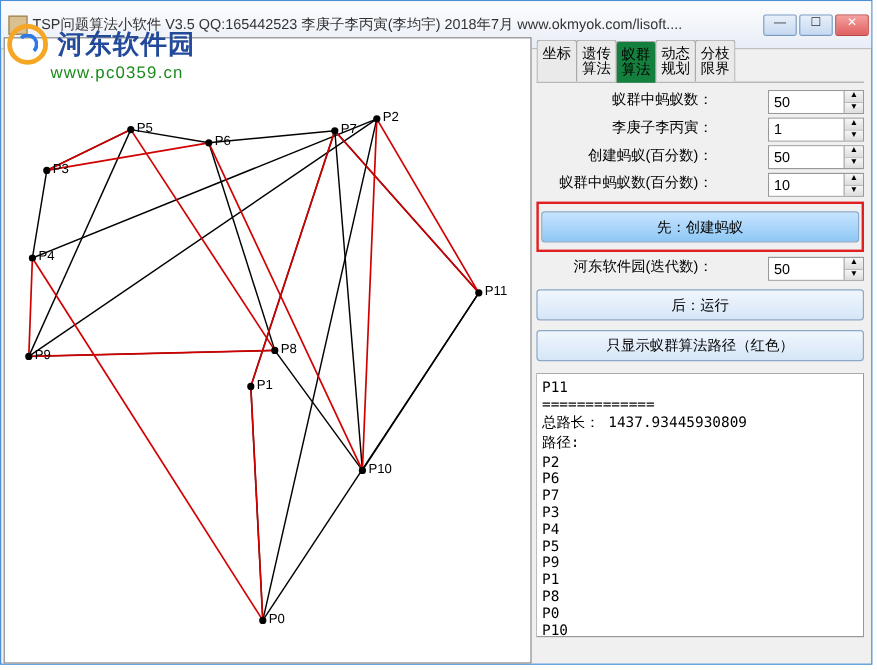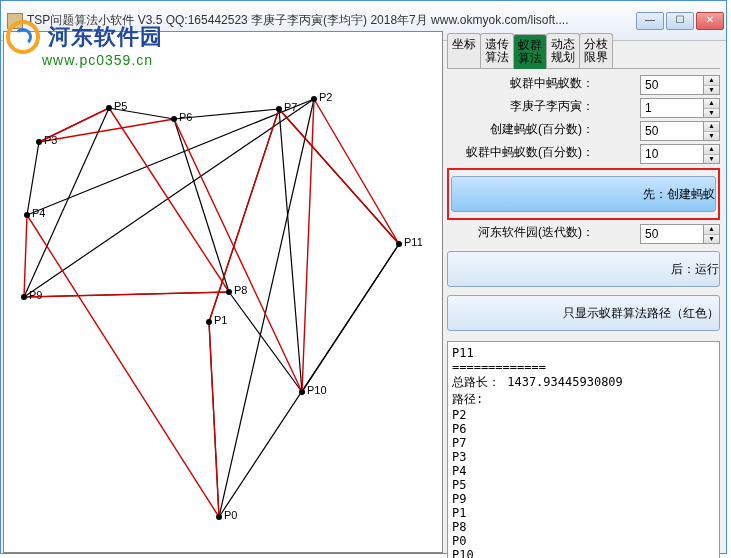--- a/index.html
+++ b/index.html
@@ -25,21 +25,21 @@
 .tab .line2 { display: block; font-size: 12px; }
 
 .param-row { display: flex; margin: 3px 0; gap: 42px; }
 .param-row label { flex: 1; text-align: right; padding-right: 4px; font-size: 12px; }
 .spinner { width: 80px; height: 20px; display: flex; border: 1px solid #999; background: #fff; }
 .spinner input { flex: 1; border: none; padding: 0 4px; font-size: 12px; outline: none; width: 50px; }
 .spin-btns { width: 16px; display: flex; flex-direction: column; border-left: 1px solid #999; }
 .spin-btns div { flex: 1; background: linear-gradient(#f6f6f6,#ddd); font-size: 7px; text-align: center; line-height: 8px; cursor: pointer; border-bottom:1px solid #bbb;}
 .spin-btns div:last-child{border-bottom:none;}
 
-.btn { width: 100%; height: 36px; border: 1px solid #8aa8c8; background: linear-gradient(#f0f6fd,#d6e6f7); border-radius: 3px; font-size: 12px; cursor: pointer; margin: 4px 0; text-align: right; }
+.btn { width: 100%; height: 26px; border: 1px solid #8aa8c8; background: linear-gradient(#f0f6fd,#d6e6f7); border-radius: 3px; font-size: 12px; cursor: pointer; margin: 4px 0; }
 .btn.primary { background: linear-gradient(#c8e4ff,#8ec8f5); }
 .highlight-box { border: 2px solid #e02020; padding: 2px; margin: 4px 0; }
 
 .output { width: 100%; height: 220px; border: 1px solid #999; background: #fff; font-family: SimSun, monospace; font-size: 12px; padding: 4px; overflow: auto; white-space: pre; margin-top: 6px; }
 
 .watermark { position: absolute; top: 20px; left: 6px; z-index: 50; pointer-events: none; }
 .watermark .logo { display:flex; align-items:center; gap:8px;}
 .watermark .logo-icon { width:34px; height:34px; border-radius:50%; border:4px solid #f5a623; position:relative;}
 .watermark .logo-icon::before{content:"";position:absolute;inset:4px;border-radius:50%;border:3px solid #2c7be5;border-left-color:transparent;border-bottom-color:transparent;}
 .watermark .cn { font-size: 22px; font-weight: bold; color: #234a9a; letter-spacing:1px;}

